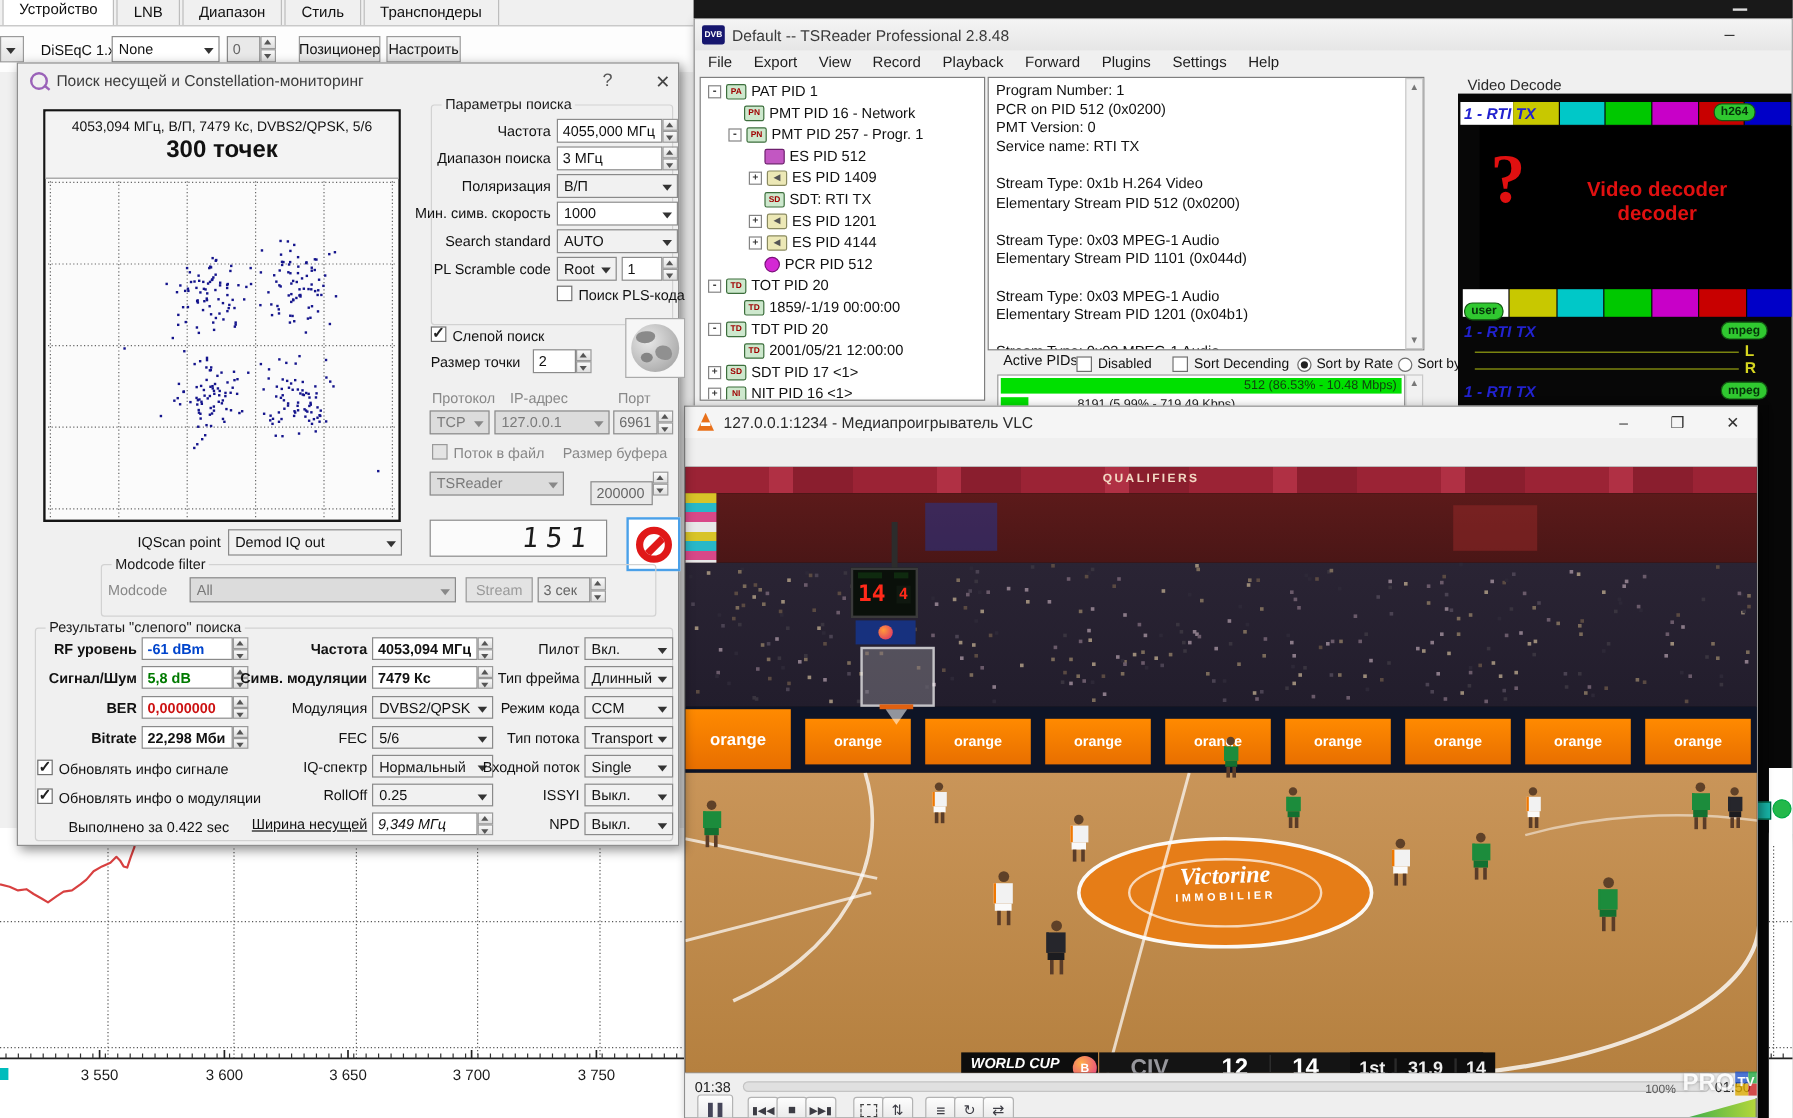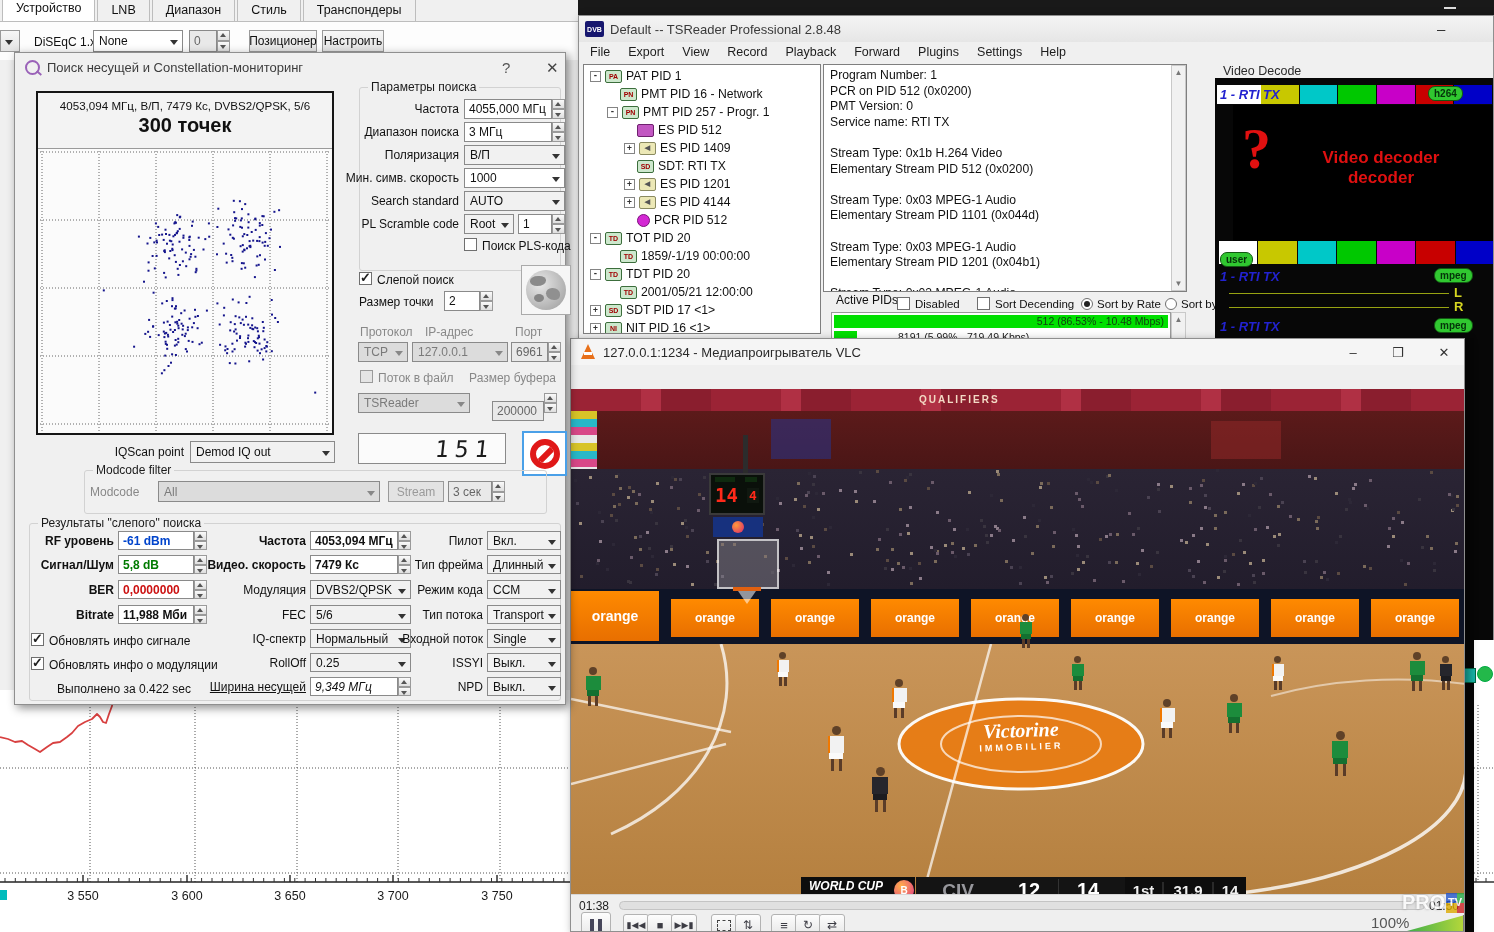--- a/index.html
+++ b/index.html
@@ -688,41 +688,41 @@
   <span class="rlab" style="left:99px;top:530px;font-weight:bold">BER</span>
   <div class="tb" style="left:103px;top:527px;width:76px;height:19px;color:#cc1111;font-weight:bold">
       <span>0,0000000</span>
     </div>
   <span class="spin" style="left:179px;top:527px;height:19px">
       <b class="u"></b>
       <b class="d"></b>
     </span>
   <span class="rlab" style="left:99px;top:555px;font-weight:bold">Bitrate</span>
   <div class="tb" style="left:103px;top:552px;width:76px;height:19px;font-weight:bold">
-      <span>11,988 Мби</span>
+      <span>22,298 Мби</span>
     </div>
   <span class="spin" style="left:179px;top:552px;height:19px">
       <b class="u"></b>
       <b class="d"></b>
     </span>
   <span class="cb on" style="position:absolute;left:16px;top:580px"></span>
   <span class="lab" style="left:34px;top:581px">Обновлять инфо сигнале</span>
   <span class="cb on" style="position:absolute;left:16px;top:604px"></span>
   <span class="lab" style="left:34px;top:605px">Обновлять инфо о модуляции</span>
   <span class="lab" style="left:42px;top:629px">Выполнено за 0.422 sec</span>
 
   <span class="rlab" style="left:291px;top:481px;font-weight:bold">Частота</span>
   <div class="tb" style="left:295px;top:478px;width:88px;height:19px;font-weight:bold">
       <span>4053,094 МГц</span>
     </div>
   <span class="spin" style="left:383px;top:478px;height:19px">
       <b class="u"></b>
       <b class="d"></b>
     </span>
-  <span class="rlab" style="left:291px;top:505px;font-weight:bold">Видео. скорость</span>
+  <span class="rlab" style="left:291px;top:505px;font-weight:bold">Симв. модуляции</span>
   <div class="tb" style="left:295px;top:502px;width:88px;height:19px;font-weight:bold">
       <span>7479 Кс</span>
     </div>
   <span class="spin" style="left:383px;top:502px;height:19px">
       <b class="u"></b>
       <b class="d"></b>
     </span>
   <span class="rlab" style="left:291px;top:530px">Модуляция</span>
   <div class="dd" style="left:295px;top:527px;width:101px;height:19px">
       <span>DVBS2/QPSK</span>
@@ -1532,21 +1532,21 @@
       </div>
     <div class="vbtn" style="left:200px;top:19px">
         <span style="font-size:13px">≡</span>
       </div>
     <div class="vbtn" style="left:224px;top:19px">
         <span>↻</span>
       </div>
     <div class="vbtn" style="left:248px;top:19px">
         <span>⇄</span>
       </div>
-    <span class="lab" style="left:800px;top:19px;font-size:15px;color:#555">100%</span>
+    <span class="lab" style="left:800px;top:8px;font-size:10px;color:#555">100%</span>
     <div class="abs" style="left:836px;top:20px;width:58px;height:16px">
       <div style="width:100%;height:100%;background:linear-gradient(90deg,#3fae4a,#b8d83a);clip-path:polygon(0 100%,100% 0,100% 100%)"></div>
       <div class="abs" style="right:0;top:0;width:2px;height:16px;background:#777"></div>
     </div>
   </div>
 
   <div class="abs" style="left:831px;top:552px;display:flex;align-items:center;opacity:.8;z-index:40">
     <span style="font:900 20px 'Liberation Sans',sans-serif;color:#fff;text-shadow:0 0 3px #888">PRO</span>
     <span class="abs" style="left:44px;top:2px;width:22px;height:20px">
       <span class="abs" style="left:0;top:0;width:11px;height:10px;background:#2255cc"></span>

